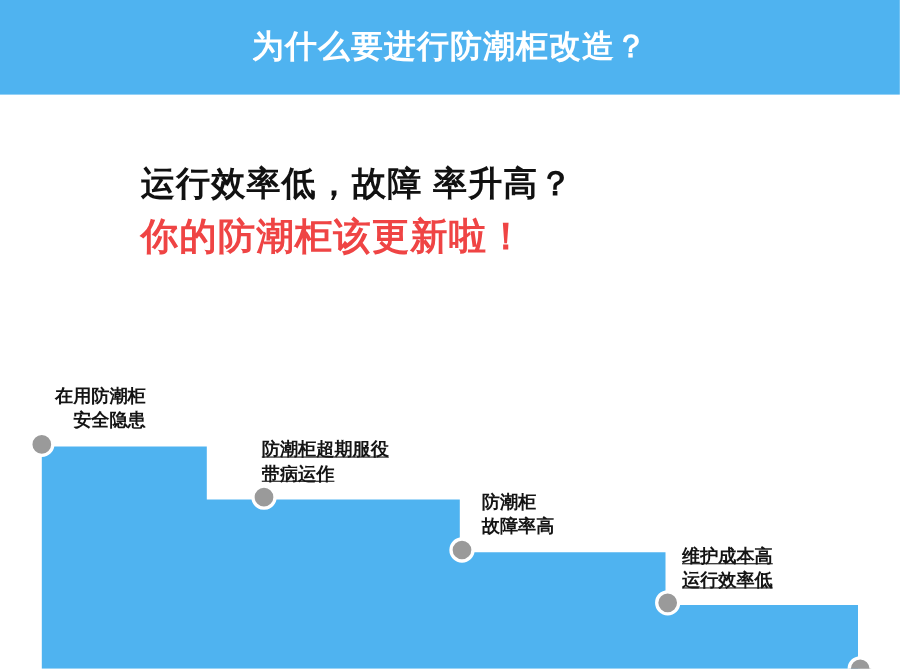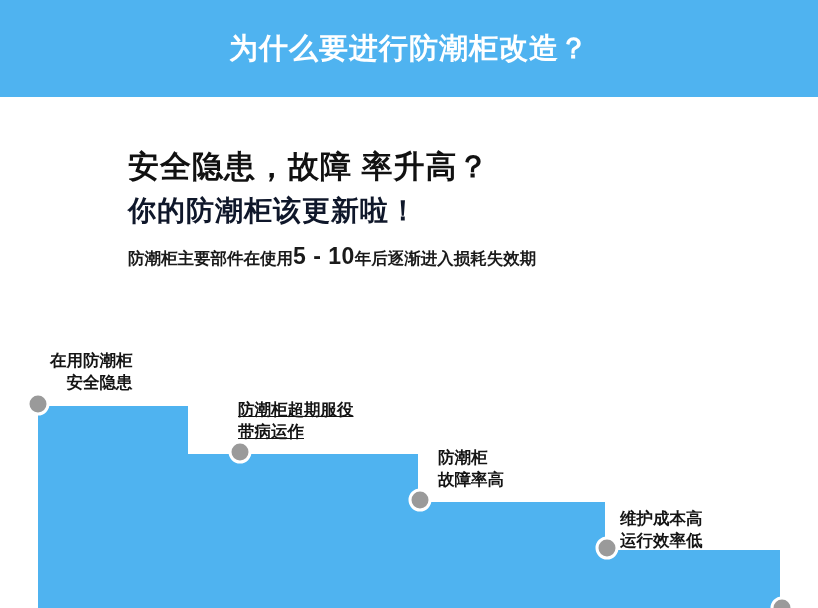--- a/index.html
+++ b/index.html
@@ -12,21 +12,21 @@
     background: #ffffff;
     font-family: "Liberation Sans", sans-serif;
     overflow: hidden;
     position: relative;
   }
   .banner {
     position: absolute;
     left: 0;
     top: 0;
     width: 818px;
-    height: 97px;
+    height: 86px;
     background: #4FB3F0;
     display: flex;
     align-items: center;
     justify-content: center;
   }
   .banner-title {
     color: #ffffff;
     font-size: 29px;
     font-weight: bold;
     letter-spacing: 1px;
@@ -39,23 +39,23 @@
   }
   .headline-1 {
     font-size: 31px;
     font-weight: bold;
     color: #111111;
     letter-spacing: 1px;
     line-height: 1.25;
     white-space: pre;
   }
   .headline-2 {
-    font-size: 28px;
+    font-size: 34px;
     font-weight: bold;
-    color: #0f172a;
+    color: #ef4444;
     letter-spacing: 1px;
     line-height: 1.3;
     margin-top: 6px;
     white-space: pre;
   }
   .subline {
     font-size: 16.5px;
     font-weight: bold;
     color: #1a1a1a;
     margin-top: 14px;
@@ -77,33 +77,32 @@
     position: absolute;
     font-size: 16.5px;
     font-weight: bold;
     color: #141414;
     line-height: 1.35;
     white-space: pre;
   }
   .label-1 { left: 50px;  top: 349px; text-align: right; }
   .label-2 { left: 238px; top: 398px; text-decoration: underline; }
   .label-3 { left: 438px; top: 446px; }
-  .label-4 { left: 620px; top: 507px; }
+  .label-4 { left: 620px; top: 495px; text-decoration: underline; }
 </style>
 </head>
 <body>
 
 <div class="banner">
   <div class="banner-title">为什么要进行防潮柜改造？</div>
 </div>
 
 <div class="headline-block">
-  <div class="headline-1">安全隐患，故障 率升高？</div>
+  <div class="headline-1">运行效率低，故障 率升高？</div>
   <div class="headline-2">你的防潮柜该更新啦！</div>
-  <div class="subline"><span>防潮柜主要部件在使用</span><span class="big">5 - 10</span><span>年后逐渐进入损耗失效期</span></div>
 </div>
 
 <svg class="stairs" viewBox="0 0 818 278">
   <path d="M 38 74 L 190 74 L 190 122 L 240 122 L 240 122 L 420 122 L 420 170 L 607 170 L 607 218 L 782 218 L 782 278 L 38 278 Z" fill="#4FB3F0"></path>
   <polyline points="38,74 190,74 190,122 420,122 420,170 607,170 607,218 782,218 782,278" fill="none" stroke="#ffffff" stroke-width="4"></polyline>
   <circle cx="38" cy="74" r="10" fill="#9a9a9a" stroke="#ffffff" stroke-width="3"></circle>
   <circle cx="240" cy="122" r="10" fill="#9a9a9a" stroke="#ffffff" stroke-width="3"></circle>
   <circle cx="420" cy="170" r="10" fill="#9a9a9a" stroke="#ffffff" stroke-width="3"></circle>
   <circle cx="607" cy="218" r="10" fill="#9a9a9a" stroke="#ffffff" stroke-width="3"></circle>
   <circle cx="782" cy="278" r="10" fill="#9a9a9a" stroke="#ffffff" stroke-width="3"></circle>

